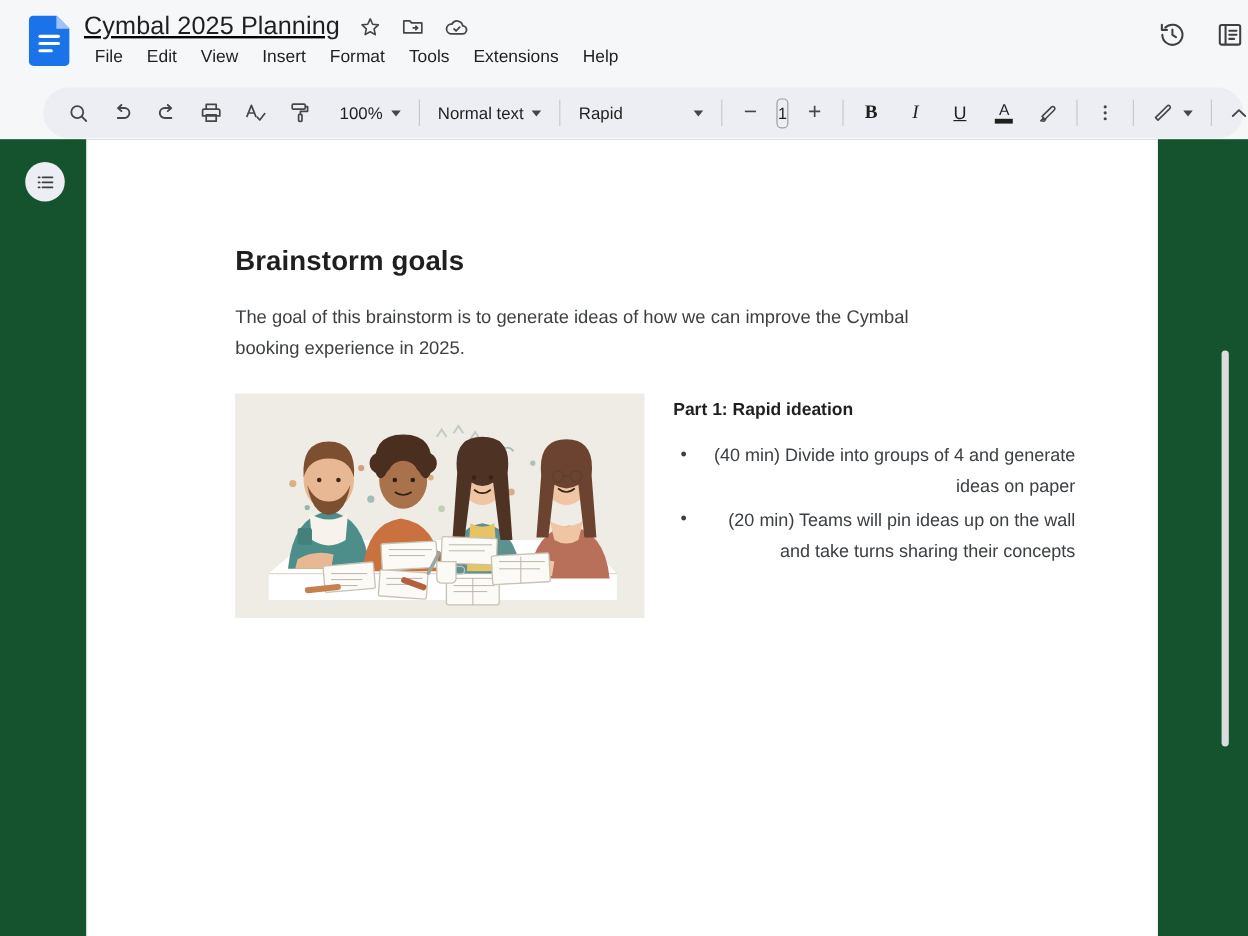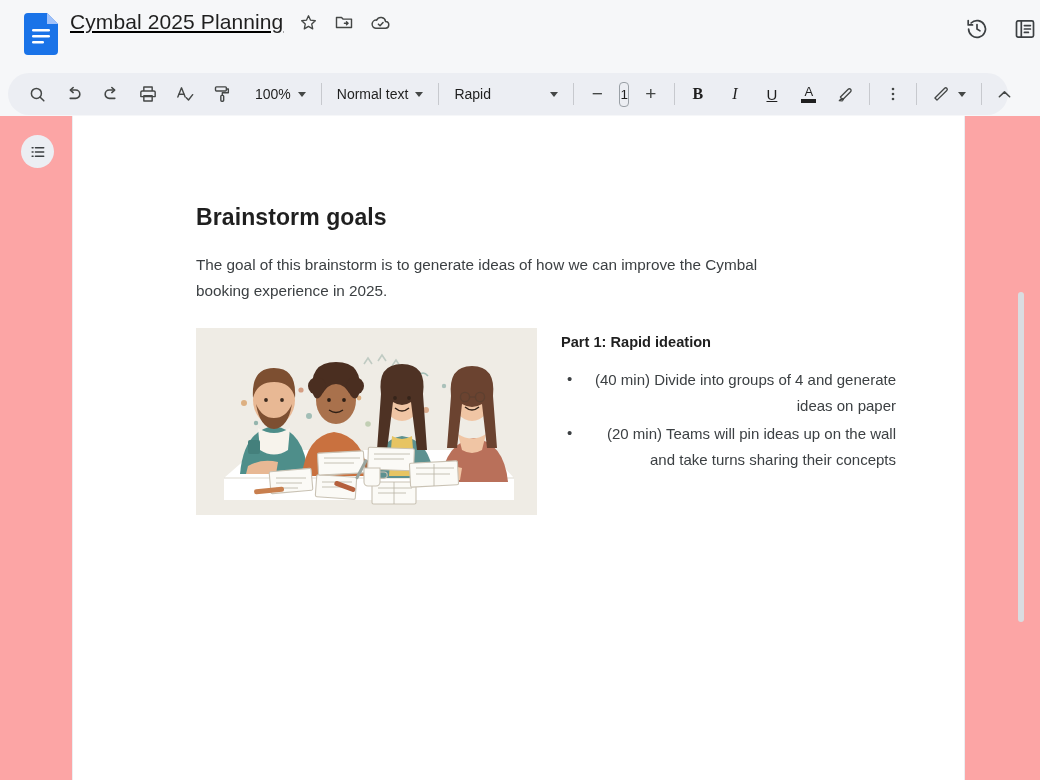--- a/index.html
+++ b/index.html
@@ -39,21 +39,21 @@
     border-radius: 4px; cursor: pointer; white-space: nowrap;
   }
   .header-right {
     position: absolute; right: 0px; top: 16px;
     display: flex; align-items: center; gap: 22px; padding-right: 2px;
   }
   .header-right .hicon { width: 26px; height: 26px; }
 
   
   .toolbar {
-    position: absolute; left: 8px; top: 73px;
+    position: absolute; left: 36px; top: 73px;
     width: 1000px; height: 42px;
     background: #eceef3; border-radius: 21px;
     display: flex; align-items: center; padding: 0 14px;
   }
   .tb-btn {
     display: inline-flex; align-items: center; justify-content: center;
     height: 30px; min-width: 30px; border-radius: 5px;
     cursor: pointer; color: #444746; flex: none;
   }
   .tb-sep {
@@ -74,21 +74,21 @@
   .fontsize-box {
     width: 32px; height: 25px; border: 1px solid #9aa0a6; border-radius: 4px;
     background: #eceef3; display: flex; align-items: center; justify-content: center;
     font-size: 13.5px; color: #1f1f1f; cursor: text;
   }
   .zoom-label { font-size: 14px; color: #1f1f1f; }
 
   
   .doc-area {
     position: absolute; left: 0; top: 116px; width: 1040px; height: 664px;
-    background: #fca5a5;
+    background: #14532d;
   }
   .outline-btn {
     position: absolute; left: 21px; top: 19px;
     width: 33px; height: 33px; border-radius: 50%;
     background: #eceef3;
     display: flex; align-items: center; justify-content: center;
     cursor: pointer;
   }
   .page {
     position: absolute; left: 72px; top: 0px;
@@ -171,20 +171,30 @@
     </span>
 
     <span class="hicon">
       <svg width="21" height="21" viewBox="0 0 24 24" fill="none" stroke="#444746" stroke-width="1.7" stroke-linecap="round" stroke-linejoin="round">
         <path d="M6.5 18.5h11a3.8 3.8 0 0 0 .3-7.6A5.4 5.4 0 0 0 7.6 9.3 4.6 4.6 0 0 0 6.5 18.5z"></path>
         <path d="M9.6 13.9l1.9 1.9 3.4-3.7"></path>
       </svg>
     </span>
   </div>
 
+  <div class="menu-row">
+    <span class="menu-item">File</span>
+    <span class="menu-item">Edit</span>
+    <span class="menu-item">View</span>
+    <span class="menu-item">Insert</span>
+    <span class="menu-item">Format</span>
+    <span class="menu-item">Tools</span>
+    <span class="menu-item">Extensions</span>
+    <span class="menu-item">Help</span>
+  </div>
 
   <div class="header-right">
     <span class="hicon">
       <svg width="24" height="24" viewBox="0 0 24 24" fill="none" stroke="#3c4043" stroke-width="1.7" stroke-linecap="round" stroke-linejoin="round">
         <path d="M3.6 12a8.4 8.4 0 1 0 2.5-6"></path>
         <path d="M3.2 3.6v4.3h4.3"></path>
         <path d="M12 7.6V12l3 1.9"></path>
       </svg>
     </span>
     <span class="hicon">

